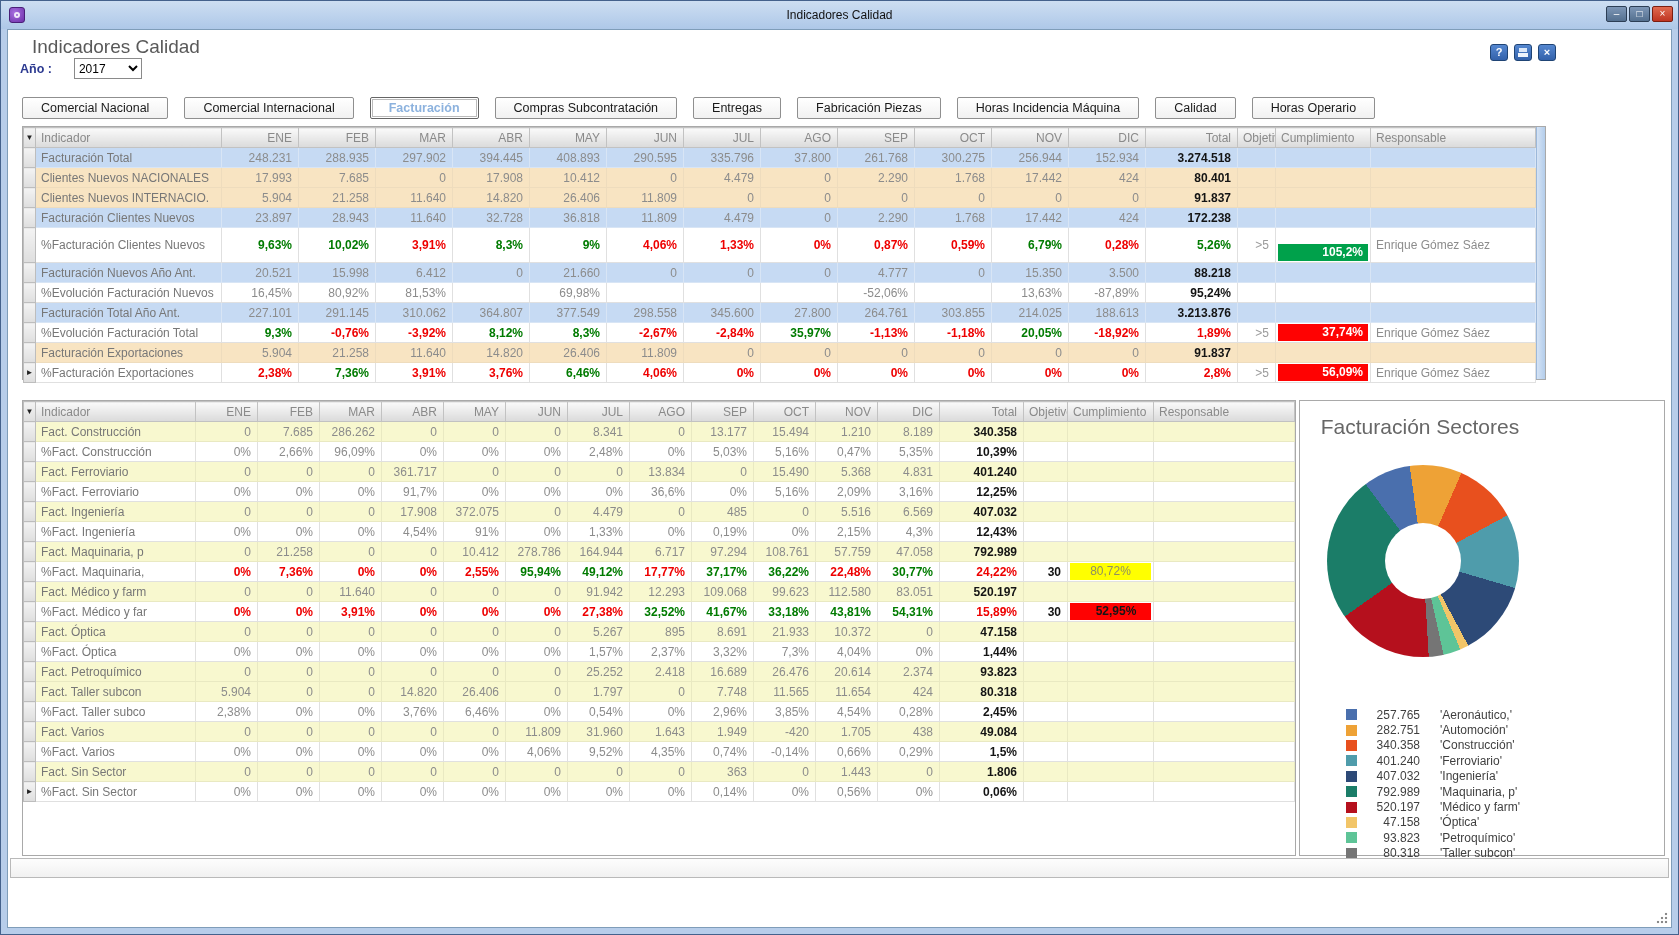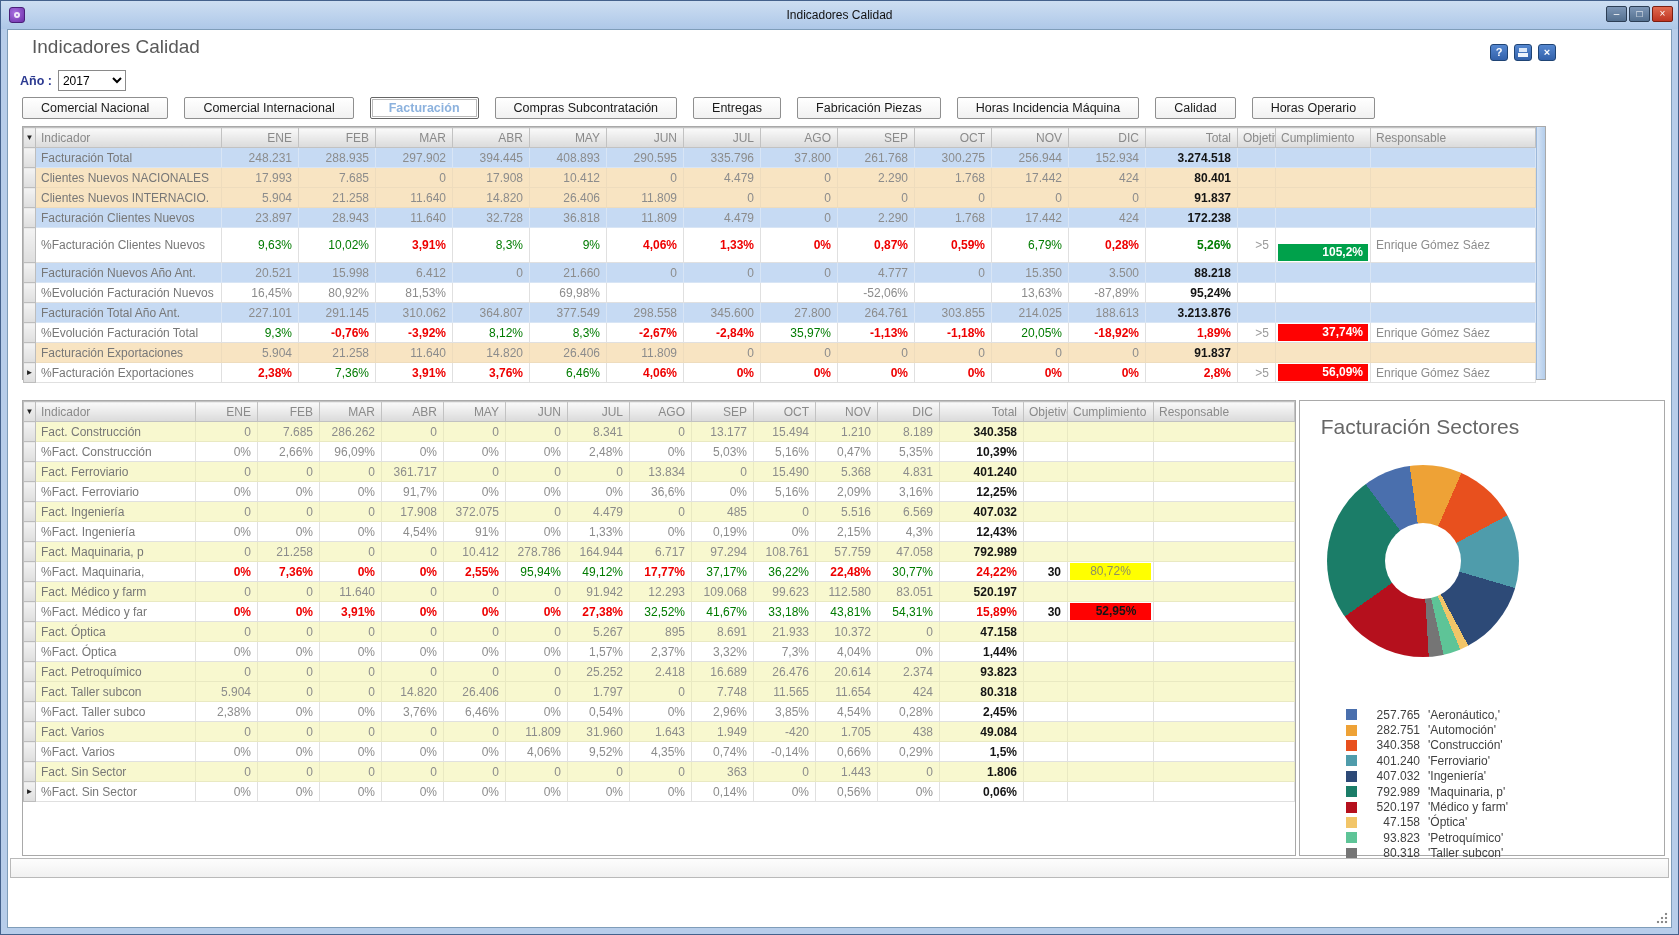--- a/index.html
+++ b/index.html
@@ -20,39 +20,39 @@
     border:1px solid #2c3e55; border-radius:2px; background:linear-gradient(#7d96b6,#54708f); cursor:default;}
   .win-btn.close { background:linear-gradient(#e06a50,#bf3522); border-color:#7c1e10; }
   
   .content { position:absolute; left:6px; right:6px; top:28px; bottom:6px; background:#ffffff; border:1px solid #7f9db9; }
   .page-title { position:absolute; left:24px; top:6px; font-size:19px; color:#595959; }
   .toolbar { position:absolute; left:1482px; top:14px; display:flex; gap:6px; }
   .tb-btn { width:18px; height:17px; background:linear-gradient(#5587d0,#3362ab); border:1px solid #1f4475; border-radius:3px;
     color:#fff; font-size:11px; font-weight:bold; line-height:15px; text-align:center; position:relative; }
   .tb-btn.save::before { content:""; position:absolute; left:4px; top:3px; width:8px; height:4px; background:#dce8f8; }
   .tb-btn.save::after  { content:""; position:absolute; left:3px; bottom:3px; width:10px; height:4px; background:#eef4fc; }
-  .year-row { position:absolute; left:12px; top:40px; display:flex; align-items:center; }
+  .year-row { position:absolute; left:12px; top:28px; display:flex; align-items:center;gap:16px; }
   .year-label { color:#2b3990; font-weight:bold; font-size:12.5px; margin-right:6px; }
   .year-select { width:68px; height:21px; font-size:12px; font-family:"Liberation Sans",sans-serif; border:1px solid #8a8a8a; background:#fff; }
   
   .tabs { position:absolute; left:14px; top:67px; display:flex; gap:16px; }
   .tab { height:22px; padding:0 18px; font-size:12.5px; line-height:20px; color:#1a1a1a; text-align:center;
     background:linear-gradient(#ffffff,#f1f1f1); border:1px solid #8f8f8f; border-radius:2px; cursor:default; }
   .tab.active { color:#8cb2de; font-weight:bold; border:1px solid #666; outline:1px solid #bbb; outline-offset:-3px; background:#fff; }
   
   .panel { position:absolute; background:#fff; border:1px solid #a9a9a9; }
   .grid { border-collapse:collapse; table-layout:fixed; font-size:12px; }
   .grid th, .grid td { height:20px; padding:0 6px 0 3px; white-space:nowrap; overflow:hidden; border:1px solid #e0e0e0; }
   .grid th { background:linear-gradient(#fafafa,#dadada); color:#8a8a8a; font-weight:normal; text-align:right; border-color:#c2c2c2; }
   .grid th.lbl { text-align:left; padding-left:5px; }
   .grid td.sel, .grid th.sel { background:linear-gradient(#f3f3f3,#dedede); border-color:#bdbdbd; padding:0; text-align:center;
     font-size:8px; color:#222; }
   .grid td.lbl { color:#777; padding-left:5px; }
   .grid td.num { text-align:right; color:#8c8c8c; }
-  .grid td.num.g { color:#007b00; font-weight:normal; }
+  .grid td.num.g { color:#007b00; font-weight:bold; }
   .grid td.num.r { color:#ee0000; font-weight:bold; }
   .grid td.total { text-align:right; font-weight:bold; color:#141414; }
   .grid td.total.tg { color:#007b00; }
   .grid td.total.tr2 { color:#ee0000; }
   .grid td.obj { text-align:right; color:#9b9b9b; }
   .grid td.obj.ob { color:#111; font-weight:bold; }
   .grid td.resp { color:#8c8c8c; padding-left:5px; }
   .grid td.badge-cell { padding:1px 2px; }
   .badge { display:block; height:17px; line-height:17px; font-weight:bold; text-align:right; padding:0 5px; }
   .badge-green { background:#00a14b; color:#fff;margin-top:15px; }
@@ -67,21 +67,21 @@
   .vscroll { position:absolute; top:0; right:0; width:9px; height:100%;
     background:linear-gradient(90deg,#d5e3f5,#b3cdeb); border-left:1px solid #9cb8da; }
   
   .chart-title { position:absolute; left:0; top:14px; width:240px; text-align:center; font-size:21px; color:#676767; }
   .donut-wrap { position:absolute; left:27px; top:64px; width:192px; height:192px; }
   .donut { position:absolute; inset:0; border-radius:50%; }
   .donut-hole { position:absolute; inset:58px; background:#fff; border-radius:50%; }
   .legend { position:absolute; left:46px; top:306px; }
   .legend-item { display:flex; align-items:center; height:15.4px; font-size:12px; color:#3f3f3f; }
   .legend-sw { width:11px; height:11px; margin-right:9px; flex:none; }
-  .legend-val { width:54px; text-align:right; margin-right:8px; flex:none; }
+  .legend-val { width:54px; text-align:right; margin-right:20px; flex:none; }
   
   .status-bar { position:absolute; left:2px; right:2px; top:828px; height:20px;
     background:linear-gradient(#fdfdfd,#f1f1f1); border:1px solid #b9b9b9; }
   .grip { position:absolute; right:3px; bottom:3px; width:12px; height:12px;
     background:
       radial-gradient(circle at 10px 10px, #8a8a8a 1.2px, transparent 1.6px),
       radial-gradient(circle at 6px 10px, #8a8a8a 1.2px, transparent 1.6px),
       radial-gradient(circle at 10px 6px, #8a8a8a 1.2px, transparent 1.6px),
       radial-gradient(circle at 2px 10px, #8a8a8a 1.2px, transparent 1.6px),
       radial-gradient(circle at 10px 2px, #8a8a8a 1.2px, transparent 1.6px),

